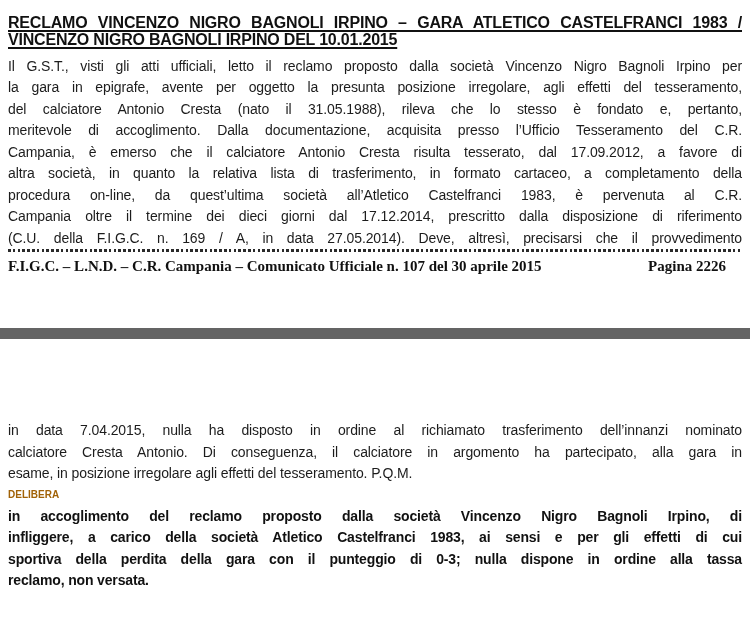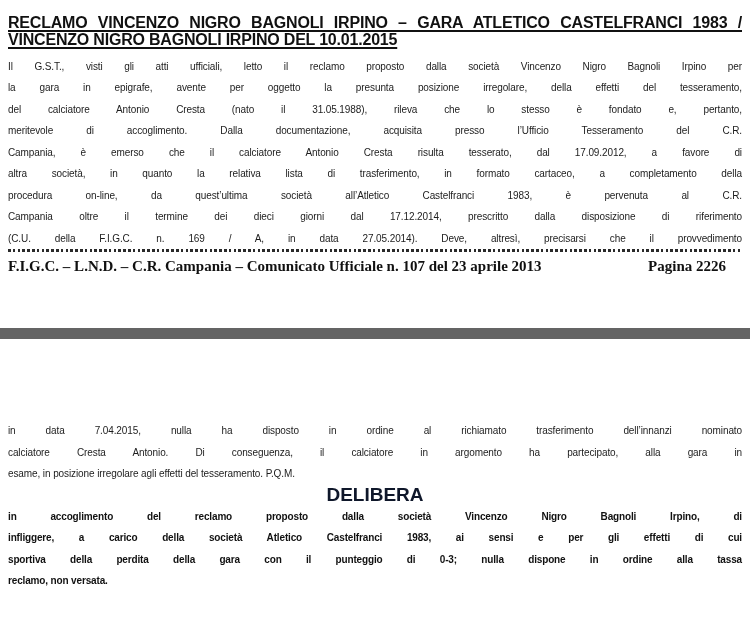--- a/index.html
+++ b/index.html
@@ -30,21 +30,21 @@
     white-space: nowrap;
   }
   .title-block .line:first-child {
     text-align: justify;
     text-align-last: justify;
     white-space: normal;
   }
 
   
   .body-block {
-    font-size: 10px;
+    font-size: 14px;
     line-height: 21.45px;
     letter-spacing: -0.1px;
   }
   .body-block .line {
     text-align: justify;
     text-align-last: justify;
   }
   .left-last .line:last-child { text-align-last: left; }
   .p1-body { margin-top: 8px; }
 
@@ -70,59 +70,59 @@
   .page-bar {
     margin-top: 52px;
     width: 750px;
     height: 11px;
     background: #646464;
   }
 
   
   .p2-body { margin-top: 81px; }
   .delibera-heading {
-    font-size: 19px;
+    font-size: 10px;
     line-height: 21.45px;
     font-weight: bold;
-    text-align: center;
-    color: #0f172a;
+    text-align: left;
+    color: #a16207;
   }
   .delibera-block {
     font-weight: bold;
     letter-spacing: -0.15px;
     color: #111;
   }
 </style>
 </head>
 <body>
 
 <div class="doc">
 
   <section>
     <div class="inner title-block">
         <div class="line">RECLAMO VINCENZO NIGRO BAGNOLI IRPINO – GARA ATLETICO CASTELFRANCI 1983 /</div>
         <div class="line">VINCENZO NIGRO BAGNOLI IRPINO DEL 10.01.2015</div>
       </div>
 
     <div class="inner body-block p1-body">
         <div class="line">Il G.S.T., visti gli atti ufficiali, letto il reclamo proposto dalla società Vincenzo Nigro Bagnoli Irpino per</div>
-        <div class="line">la gara in epigrafe, avente per oggetto la presunta posizione irregolare, della effetti del tesseramento,</div>
+        <div class="line">la gara in epigrafe, avente per oggetto la presunta posizione irregolare, agli effetti del tesseramento,</div>
         <div class="line">del calciatore Antonio Cresta (nato il 31.05.1988), rileva che lo stesso è fondato e, pertanto,</div>
         <div class="line">meritevole di accoglimento. Dalla documentazione, acquisita presso l’Ufficio Tesseramento del C.R.</div>
         <div class="line">Campania, è emerso che il calciatore Antonio Cresta risulta tesserato, dal 17.09.2012, a favore di</div>
         <div class="line">altra società, in quanto la relativa lista di trasferimento, in formato cartaceo, a completamento della</div>
         <div class="line">procedura on-line, da quest’ultima società all’Atletico Castelfranci 1983, è pervenuta al C.R.</div>
         <div class="line">Campania oltre il termine dei dieci giorni dal 17.12.2014, prescritto dalla disposizione di riferimento</div>
         <div class="line">(C.U. della F.I.G.C. n. 169 / A, in data 27.05.2014). Deve, altresì, precisarsi che il provvedimento</div>
       </div>
 
     <div class="inner">
       <div class="dotline"></div>
       <div class="footer-row">
-        <span>F.I.G.C. – L.N.D. – C.R. Campania – Comunicato Ufficiale n. 107 del 23 aprile 2013</span>
+        <span>F.I.G.C. – L.N.D. – C.R. Campania – Comunicato Ufficiale n. 107 del 30 aprile 2015</span>
         <span class="footer-page">Pagina 2226</span>
       </div>
     </div>
   </section>
 
   <div class="page-bar"></div>
 
   <section>
     <div class="inner body-block p2-body left-last">
         <div class="line">in data 7.04.2015, nulla ha disposto in ordine al richiamato trasferimento dell’innanzi nominato</div>

